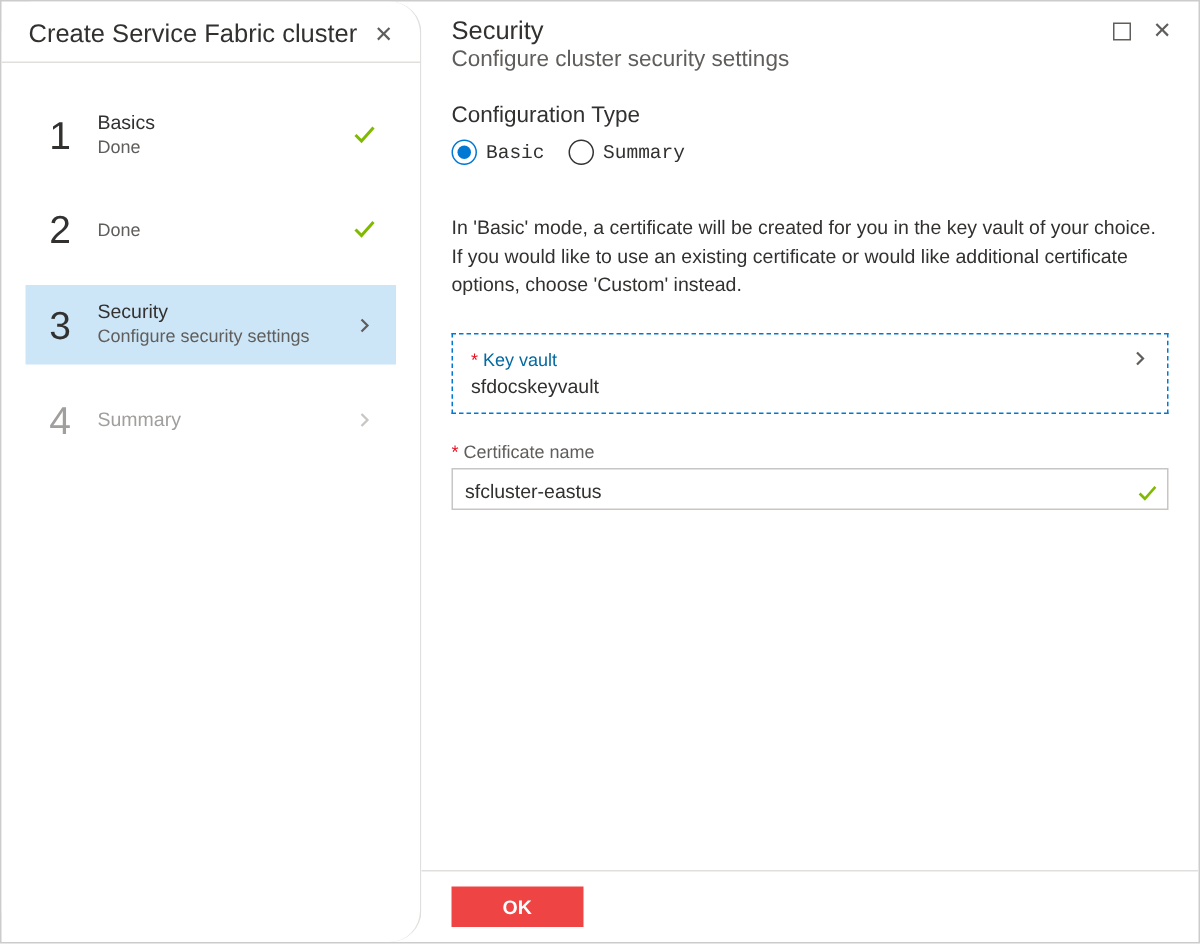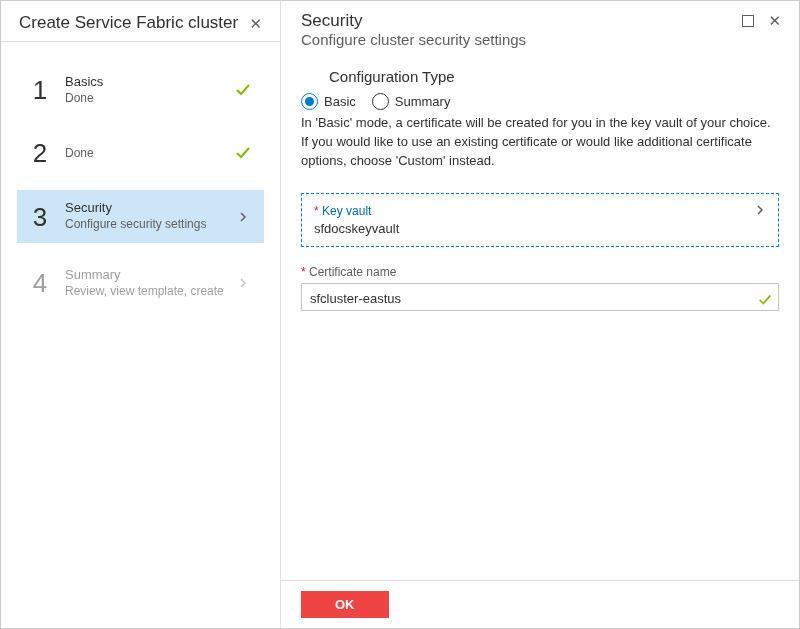--- a/index.html
+++ b/index.html
@@ -14,20 +14,21 @@
       display: flex;
       border: 1px solid #ccc;
     }
     
     .sidebar {
       width: 280px;
       border-right: 1px solid #e1dfdd;
       display: flex;
       flex-direction: column;
       background: #fff;
+      border-radius: 21px;
     }
     .sidebar-header {
       display: flex;
       align-items: center;
       justify-content: space-between;
       padding: 12px 14px 8px 18px;
       border-bottom: 1px solid #e1dfdd;
     }
     .sidebar-title {
       font-size: 17px;
@@ -129,27 +130,27 @@
 
     .panel-body {
       flex: 1;
       padding: 14px 20px 0 20px;
       overflow: auto;
     }
     .section-title {
       font-size: 15px;
       font-weight: 400;
       margin-bottom: 8px;
-      margin-left: 28px;
     }
     .radio-row {
       display: flex;
       align-items: center;
       gap: 16px;
-      margin-bottom: 4px;
+      margin-bottom: 33px;
+      font-family: Liberation Mono, monospace;
     }
     .radio-opt {
       display: flex;
       align-items: center;
       gap: 6px;
       font-size: 13px;
       cursor: pointer;
     }
     .radio-outer {
       width: 17px; height: 17px;
@@ -289,21 +290,20 @@
         <svg width="12" height="12" viewBox="0 0 12 12" fill="none" stroke-width="1.5">
             <polyline points="4,2 8,6 4,10"></polyline>
           </svg>
       </div>
     </div>
 
     <div class="step disabled">
       <div class="step-number">4</div>
       <div class="step-text">
         <div class="step-title">Summary</div>
-        <div class="step-sub">Review, view template, create</div>
       </div>
       <div class="step-icon chevron">
         <svg width="12" height="12" viewBox="0 0 12 12" fill="none" stroke-width="1.5">
             <polyline points="4,2 8,6 4,10"></polyline>
           </svg>
       </div>
     </div>
 
   </div>
 </div>

